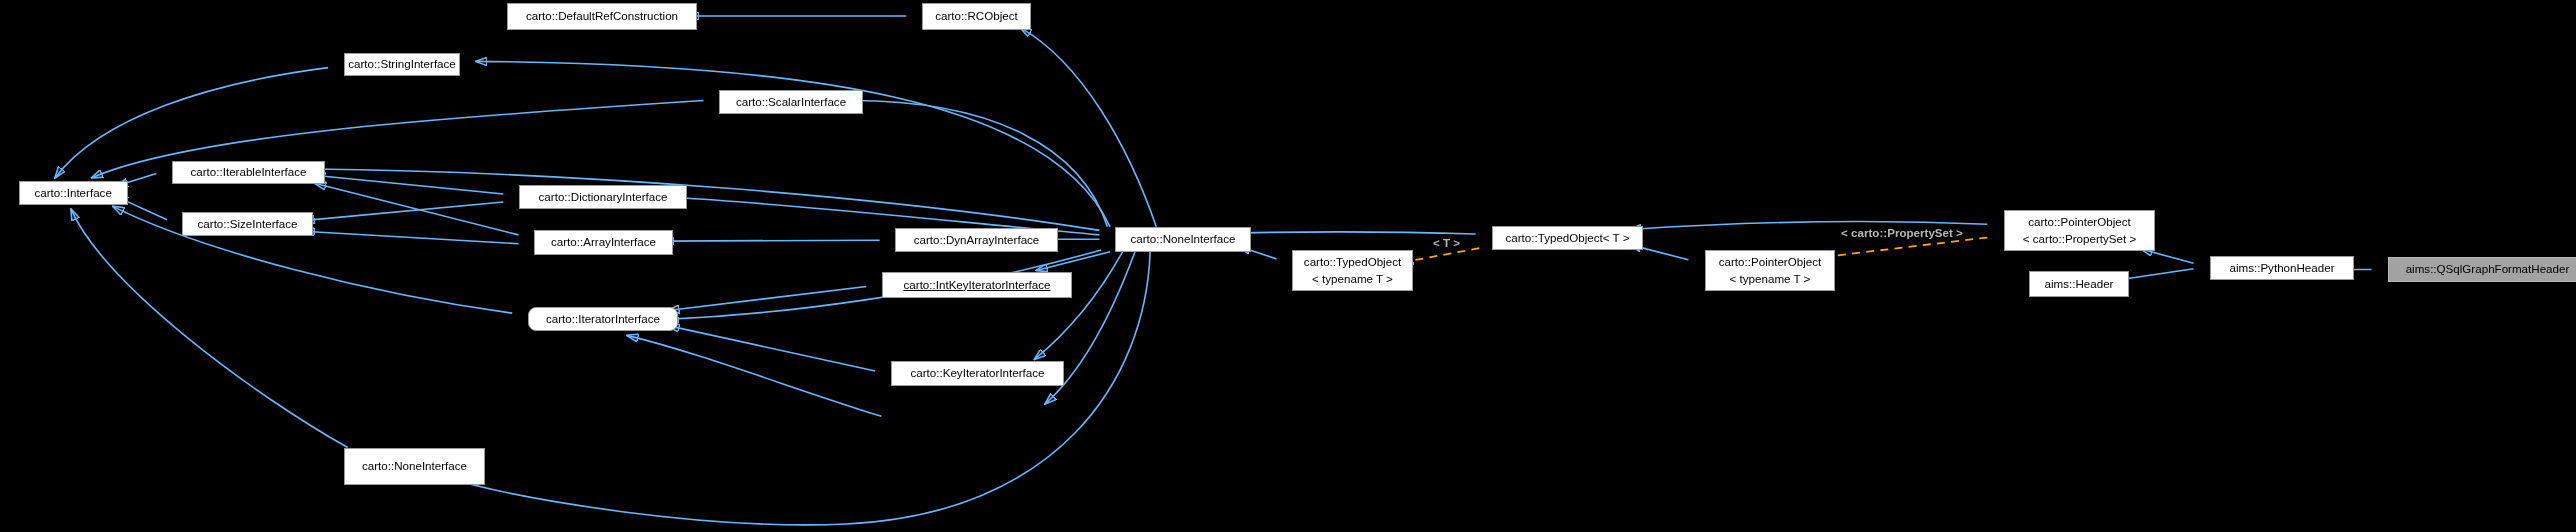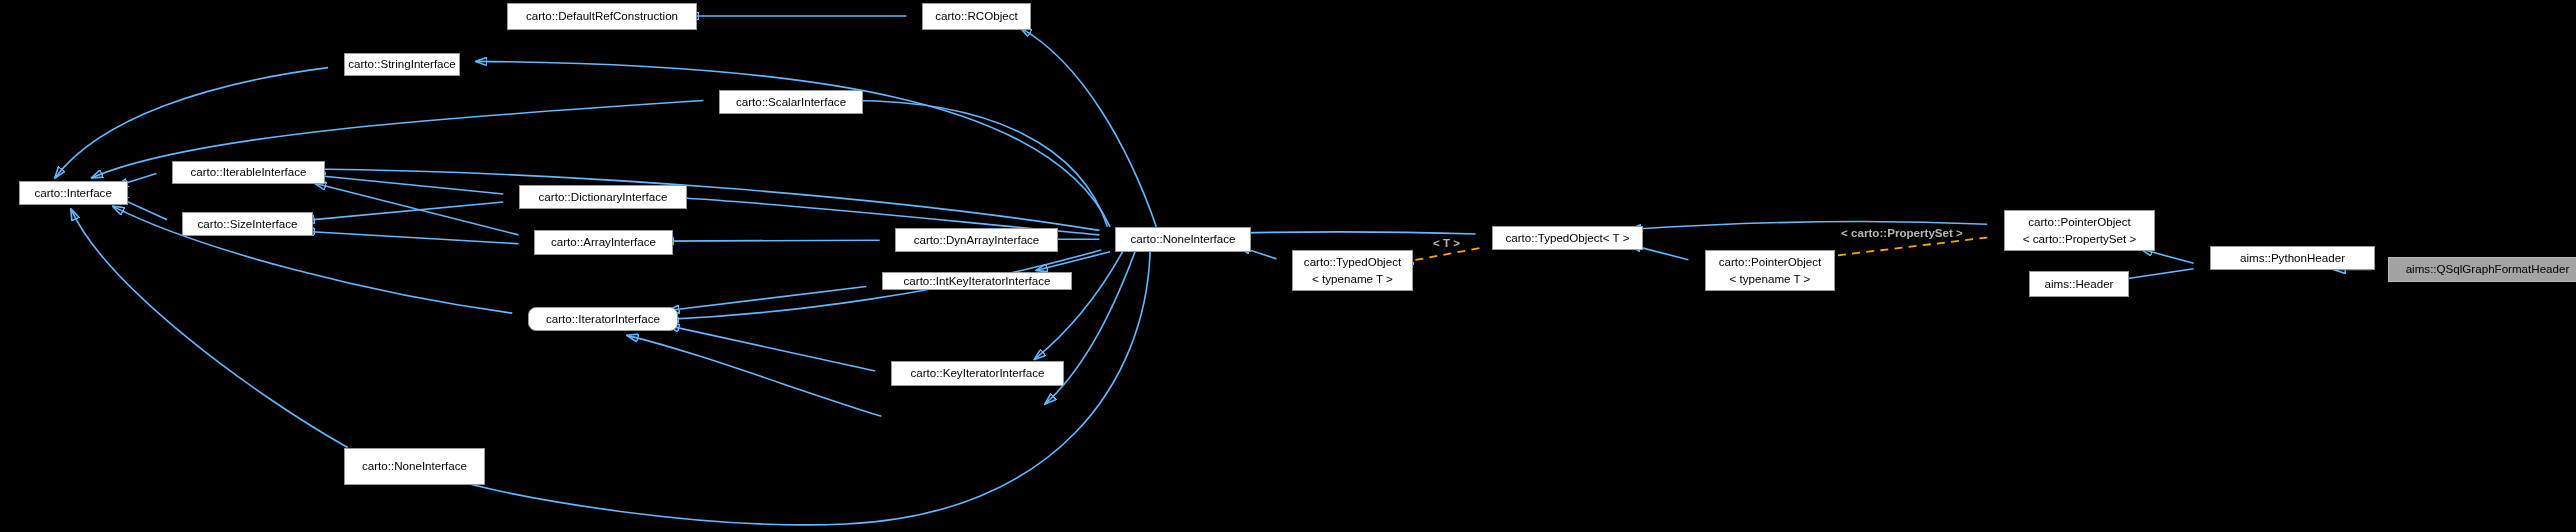--- a/index.html
+++ b/index.html
@@ -97,33 +97,33 @@
   <div class="node" style="left:491px;top:2.7px;width:190px;height:27px;">carto::DefaultRefConstruction</div>
   <div class="node" style="left:906px;top:2.7px;width:109px;height:27px;">carto::RCObject</div>
   <div class="node" style="left:328px;top:53px;width:116px;height:23px;">carto::StringInterface</div>
   <div class="node" style="left:703px;top:90px;width:144px;height:24px;">carto::ScalarInterface</div>
   <div class="node" style="left:2.7px;top:181px;width:109px;height:24px;">carto::Interface</div>
   <div class="node" style="left:156px;top:161px;width:153px;height:23px;">carto::IterableInterface</div>
   <div class="node" style="left:166px;top:212px;width:131px;height:24px;">carto::SizeInterface</div>
   <div class="node" style="left:503px;top:185px;width:168px;height:24px;">carto::DictionaryInterface</div>
   <div class="node" style="left:518px;top:230px;width:139px;height:25px;">carto::ArrayInterface</div>
   <div class="node" style="left:879px;top:228px;width:163px;height:24px;">carto::DynArrayInterface</div>
-  <div class="node" style="left:866px;top:272px;width:190px;height:18px;">carto::IntKeyIteratorInterface</div>
+  <div class="node" style="left:866px;top:272px;width:190px;height:26px;text-decoration:underline;">carto::IntKeyIteratorInterface</div>
   <div class="node" style="left:512px;top:307px;width:150px;height:24px;border-radius:8px;">carto::IteratorInterface</div>
   <div class="node" style="left:875px;top:361px;width:173px;height:25px;">carto::KeyIteratorInterface</div>
   <div class="node" style="left:328px;top:448px;width:141px;height:37px;">carto::NoneInterface</div>
   <div class="node" style="left:1099px;top:227px;width:136px;height:25px;">carto::NoneInterface</div>
   <div class="node" style="left:1276px;top:250px;width:121px;height:41px;">carto::TypedObject
 &lt; typename T &gt;</div>
   <div class="node" style="left:1476px;top:226px;width:151px;height:24px;">carto::TypedObject&lt; T &gt;</div>
   <div class="node" style="left:1689px;top:250px;width:130px;height:41px;">carto::PointerObject
 &lt; typename T &gt;</div>
   <div class="node" style="left:1988px;top:210px;width:151px;height:41px;">carto::PointerObject
 &lt; carto::PropertySet &gt;</div>
   <div class="node" style="left:2013px;top:271px;width:100px;height:26px;">aims::Header</div>
-  <div class="node" style="left:2194px;top:246px;width:165px;height:24px;">aims::PythonHeader</div>
+  <div class="node" style="left:2194px;top:256px;width:144px;height:24px;">aims::PythonHeader</div>
   <div class="node current" style="left:2372px;top:257px;width:199px;height:25px;">aims::QSqlGraphFormatHeader</div>
 
   <div class="edge-label" style="left:1409px;top:236px;width:75px;">&lt; T &gt;</div>
   <div class="edge-label" style="left:1822px;top:226px;width:160px;">&lt; carto::PropertySet &gt;</div>
 
 </div>
 
 
 </body></html>

